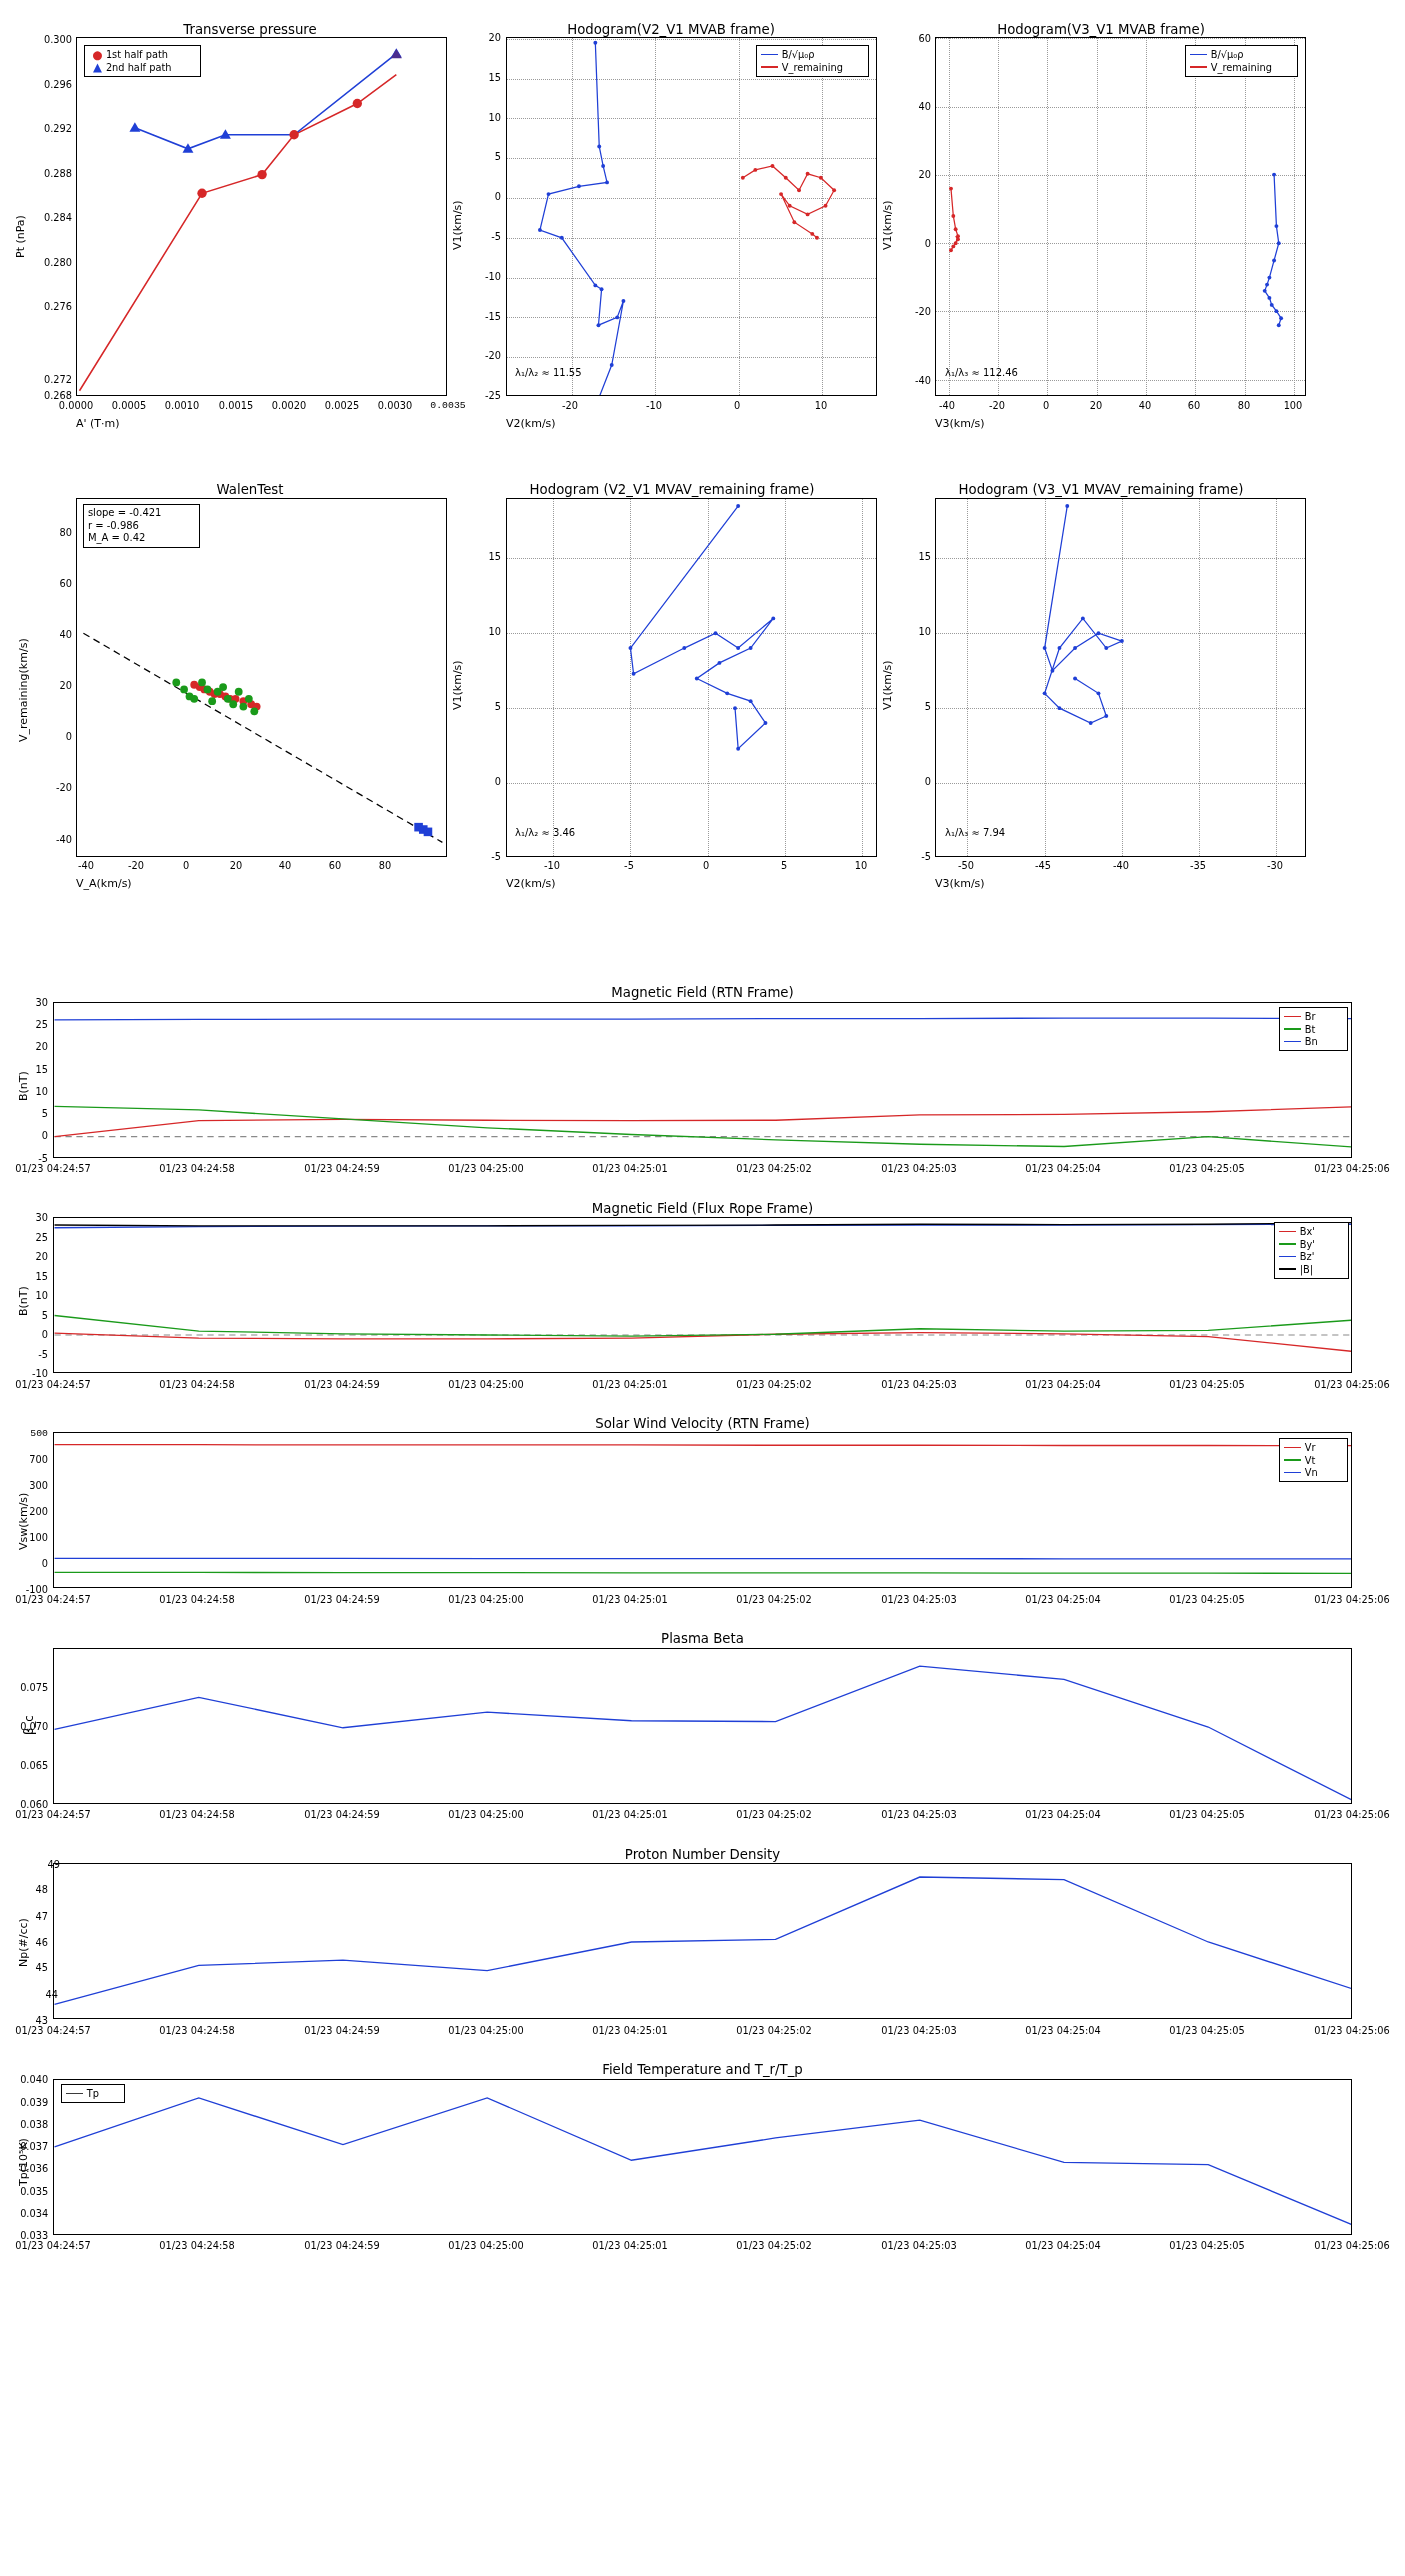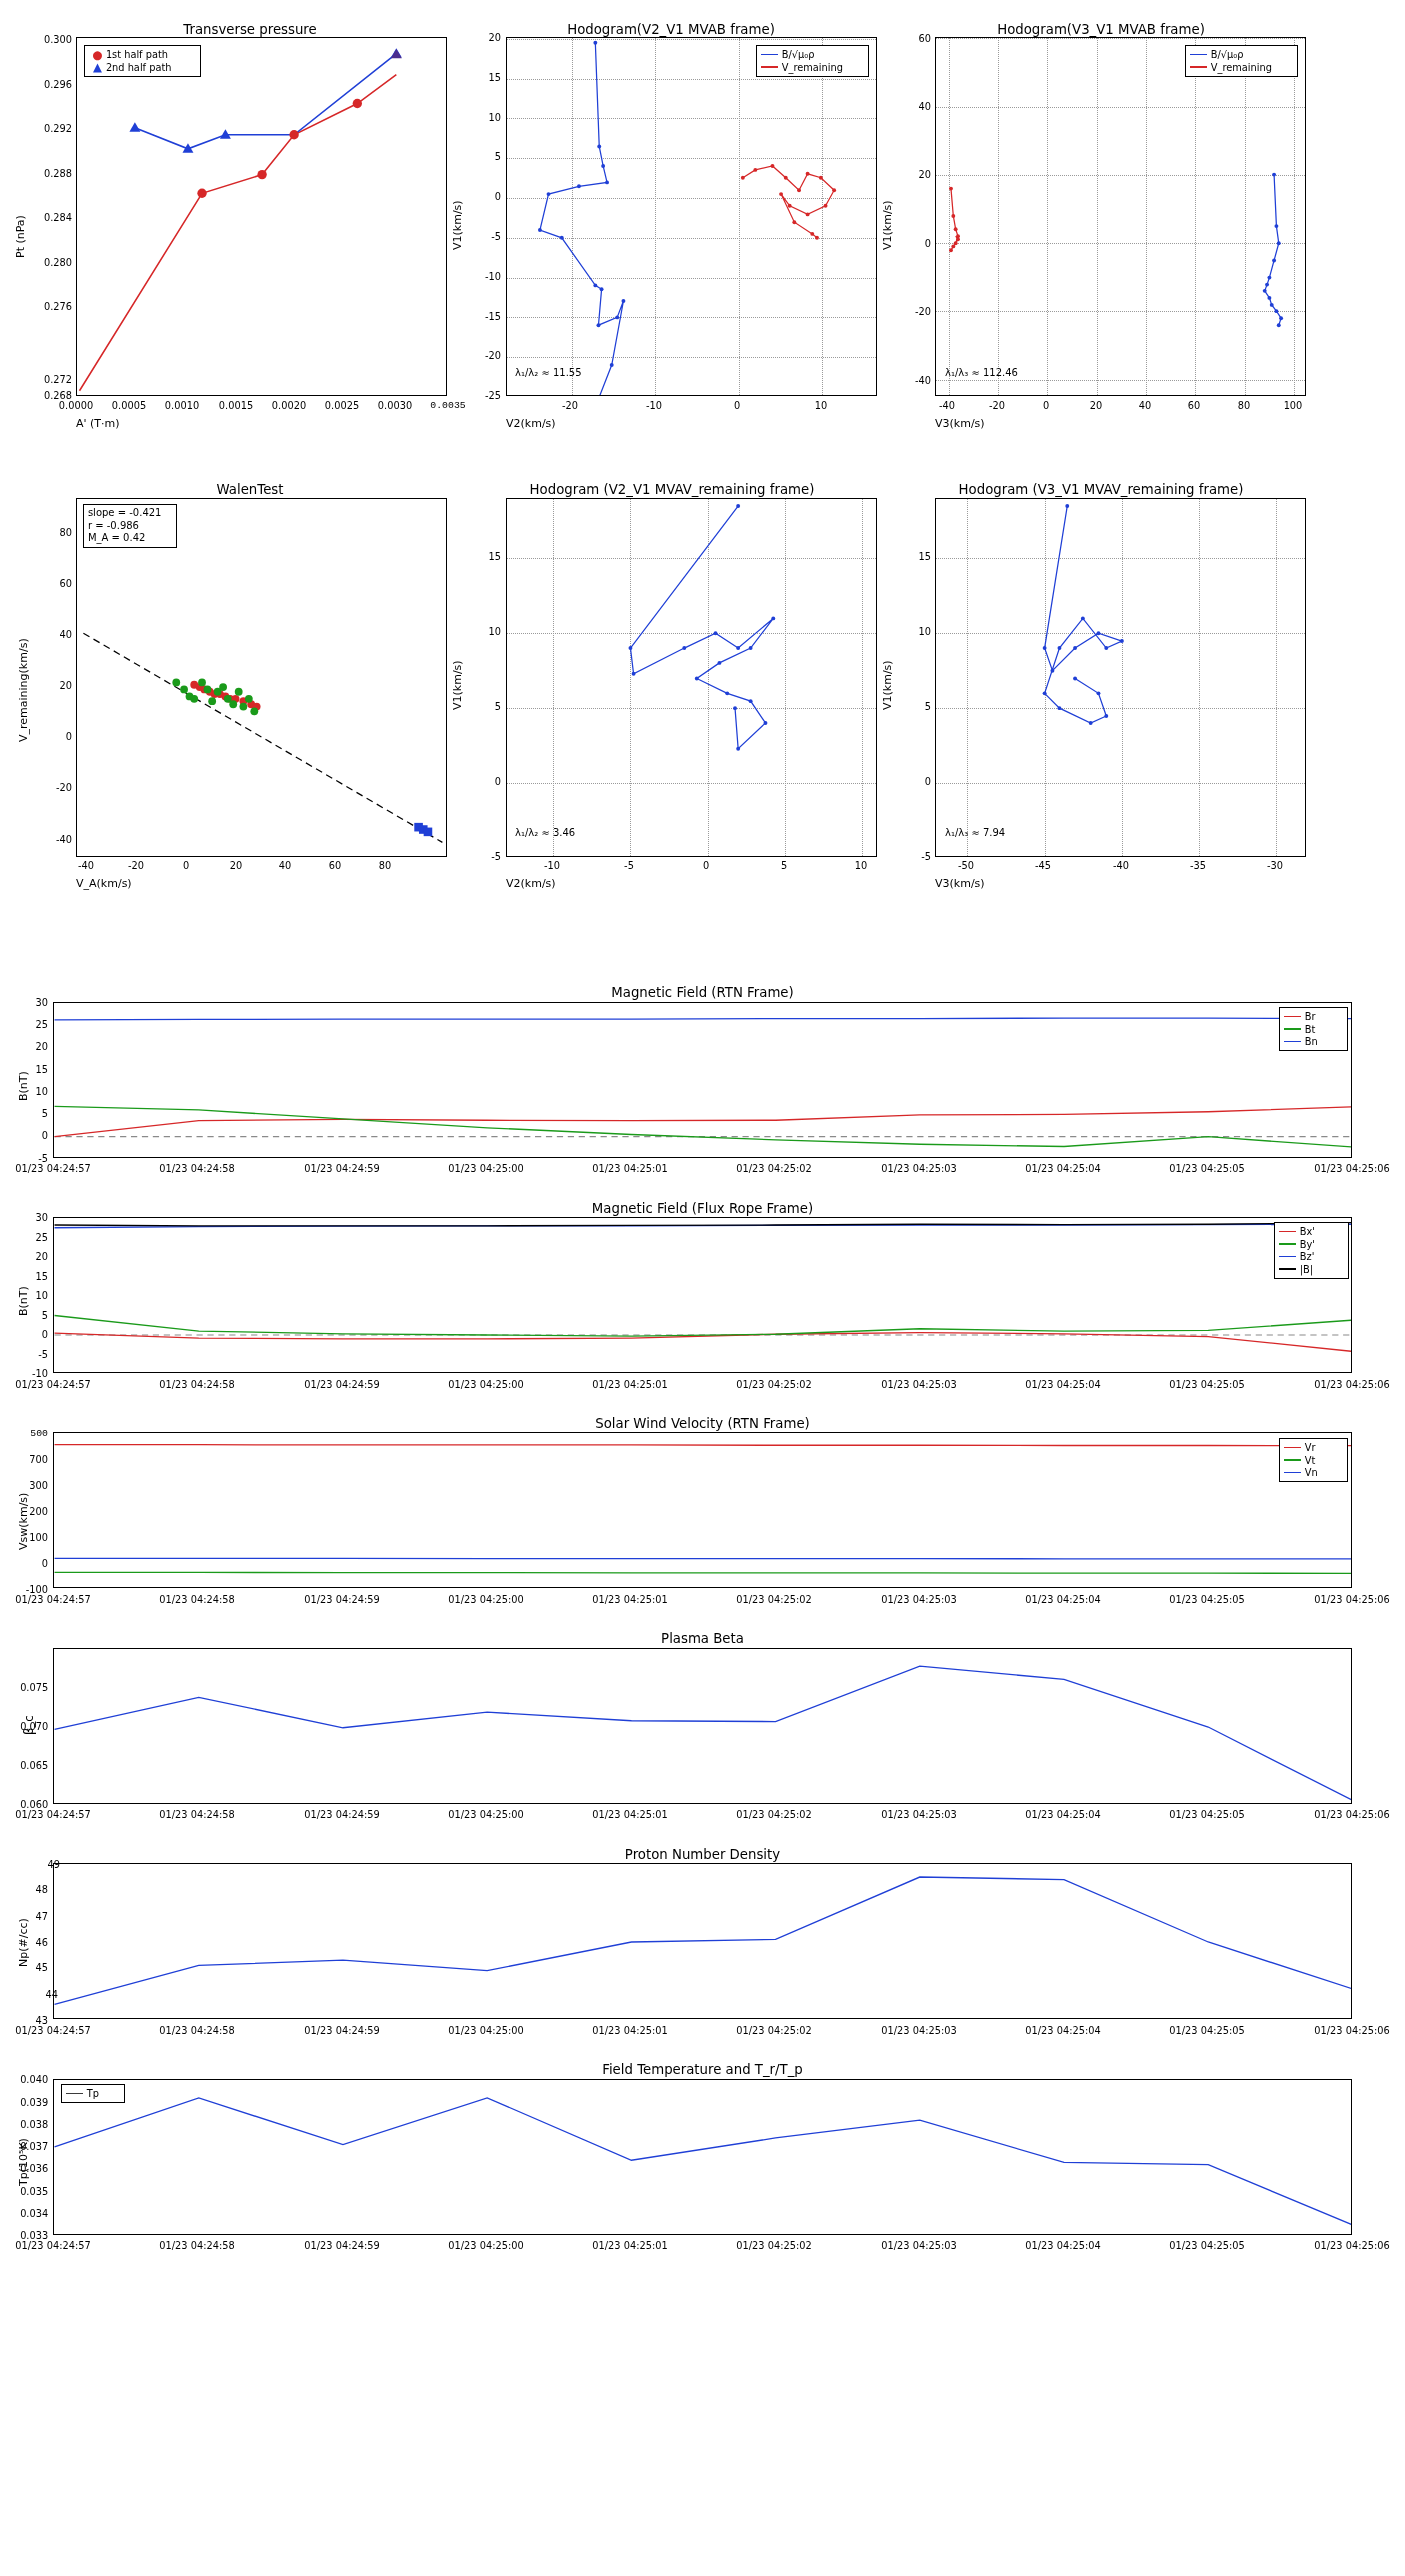--- a/index.html
+++ b/index.html
@@ -269,21 +269,21 @@
           <circle cx="220" cy="256" r="5"></circle>
           <circle cx="227" cy="272" r="5"></circle>
       </g>
       <g fill="#1f3fd6">
         <rect x="432" y="415" width="11" height="11"></rect>
           <rect x="438" y="418" width="11" height="11"></rect>
         <rect x="444" y="421" width="11" height="11"></rect>
       </g>
     </svg>
   </div>
-  <div class="boxannot" style="left:83px;top:504px;width:94px;">
+  <div class="boxannot" style="left:83px;top:504px;width:117px;">
     <div>slope = -0.421</div>
     <div>r = -0.986</div>
     <div>M_A = 0.42</div>
   </div>
   <div class="ticky" style="left:31px;top:834px;width:41px;">-40</div>
   <div class="ticky" style="left:31px;top:782px;width:41px;">-20</div>
   <div class="ticky" style="left:31px;top:731px;width:41px;">0</div>
   <div class="ticky" style="left:31px;top:680px;width:41px;">20</div>
   <div class="ticky" style="left:31px;top:629px;width:41px;">40</div>
   <div class="ticky" style="left:31px;top:578px;width:41px;">60</div>

